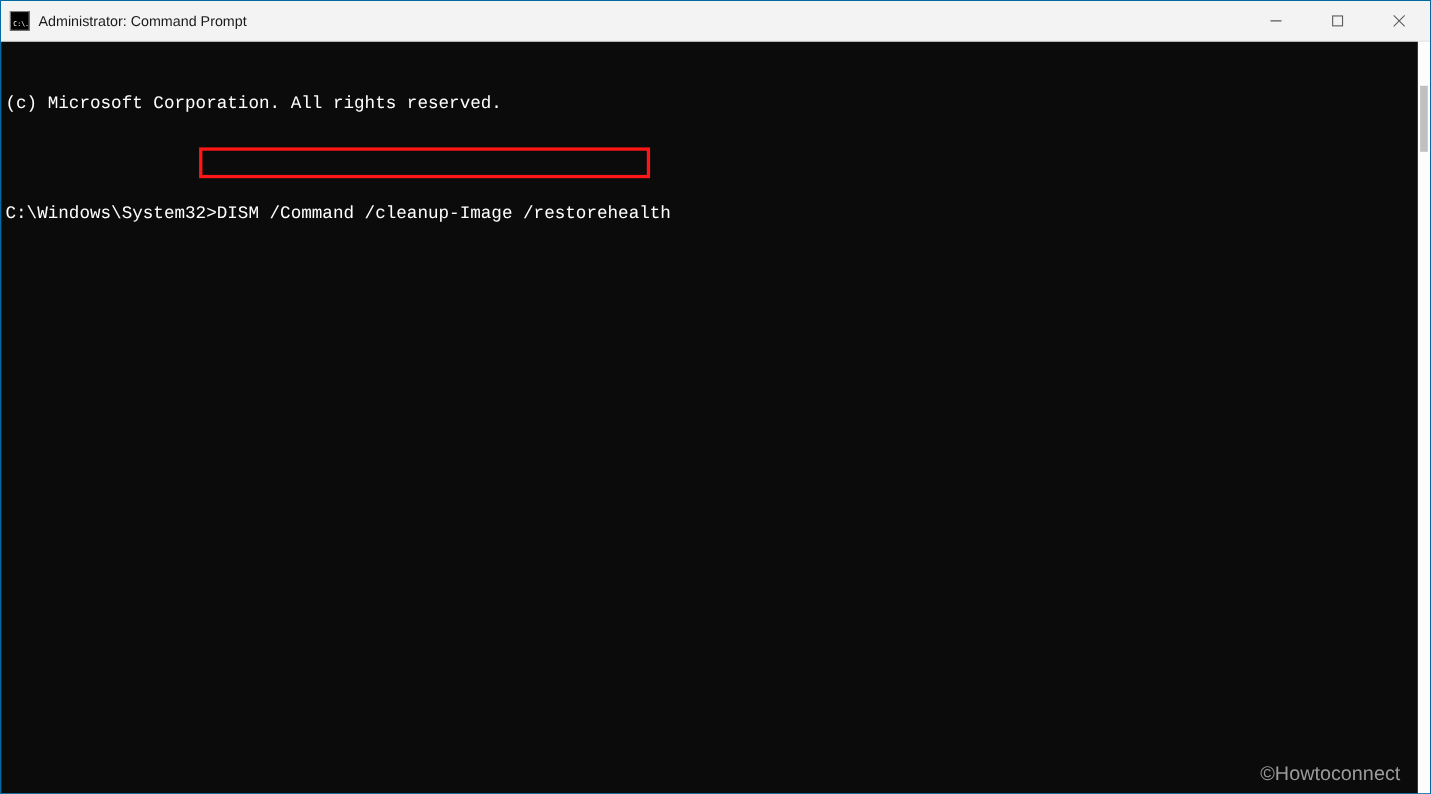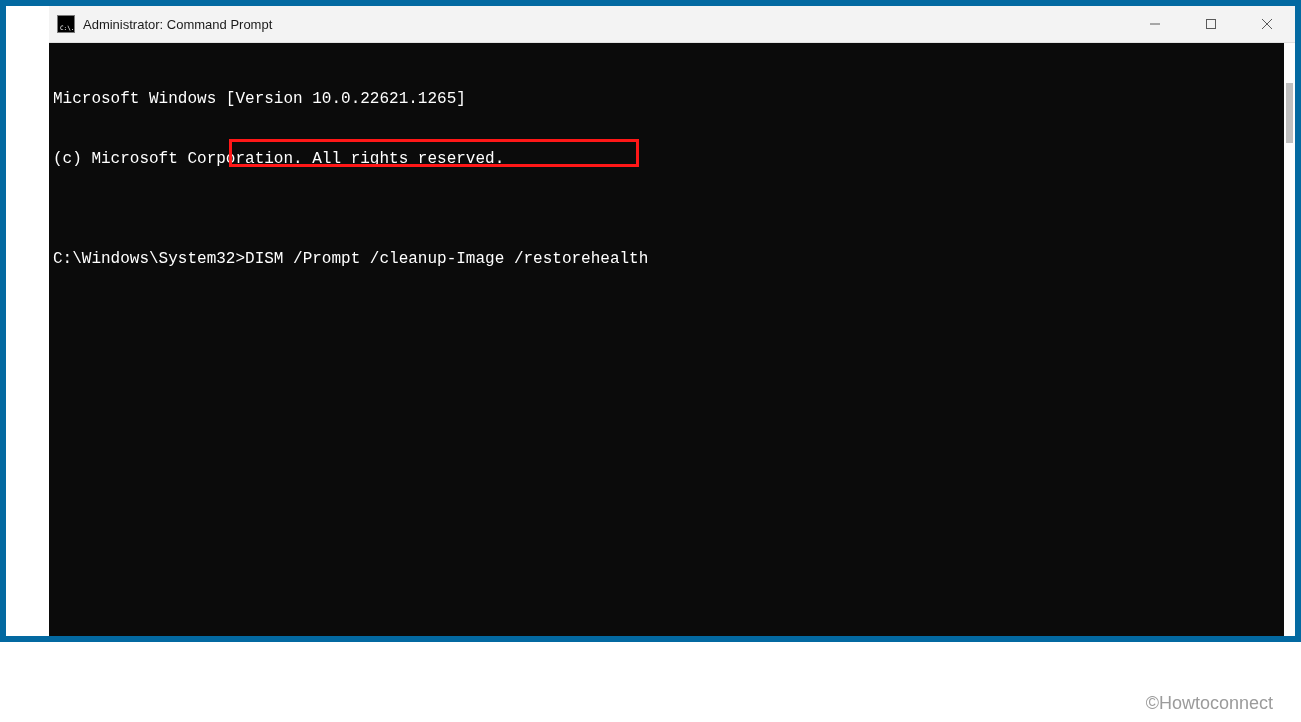--- a/index.html
+++ b/index.html
@@ -7,27 +7,26 @@
     padding: 0;
     width: 1301px;
     height: 722px;
     font-family: "Segoe UI", Arial, sans-serif;
     background: #ffffff;
     overflow: hidden;
   }
 
   .window {
     width: 1301px;
-    height: 642px;
+    height: 722px;
     background: #ffffff;
     display: flex;
     flex-direction: column;
     box-sizing: border-box;
-    border: 6px solid #0369a1;
-    padding-left: 43px;
+    border: 1px solid #0369a1;
   }
 
   .titlebar {
     height: 36px;
     background: #f3f3f3;
     display: flex;
     align-items: center;
     border-bottom: 1px solid #e0e0e0;
     flex: 0 0 36px;
   }
@@ -164,24 +163,23 @@
         <svg width="12" height="12" viewBox="0 0 12 12">
           <line x1="1" y1="1" x2="11" y2="11" stroke="#5a5a5a" stroke-width="1"></line>
           <line x1="11" y1="1" x2="1" y2="11" stroke="#5a5a5a" stroke-width="1"></line>
         </svg>
       </div>
     </div>
   </div>
 
   <div class="terminal-wrap">
     <div class="terminal">
-      <span class="line">Microsoft Windows [Version 10.0.22621.1265]</span>
       <span class="line">(c) Microsoft Corporation. All rights reserved.</span>
       <span class="line"></span>
-      <span class="line prompt-line"><span>C:\Windows\System32&gt;</span><span>DISM /Prompt /cleanup-Image /restorehealth</span></span>
+      <span class="line prompt-line"><span>C:\Windows\System32&gt;</span><span>DISM /Command /cleanup-Image /restorehealth</span></span>
 
       <div class="highlight-box" style="top:96px;left:180px;width:410px;height:28px;"></div>
     </div>
 
     <div class="scrollbar-track">
       <div class="scrollbar-thumb"></div>
     </div>
   </div>
 
 </div>

